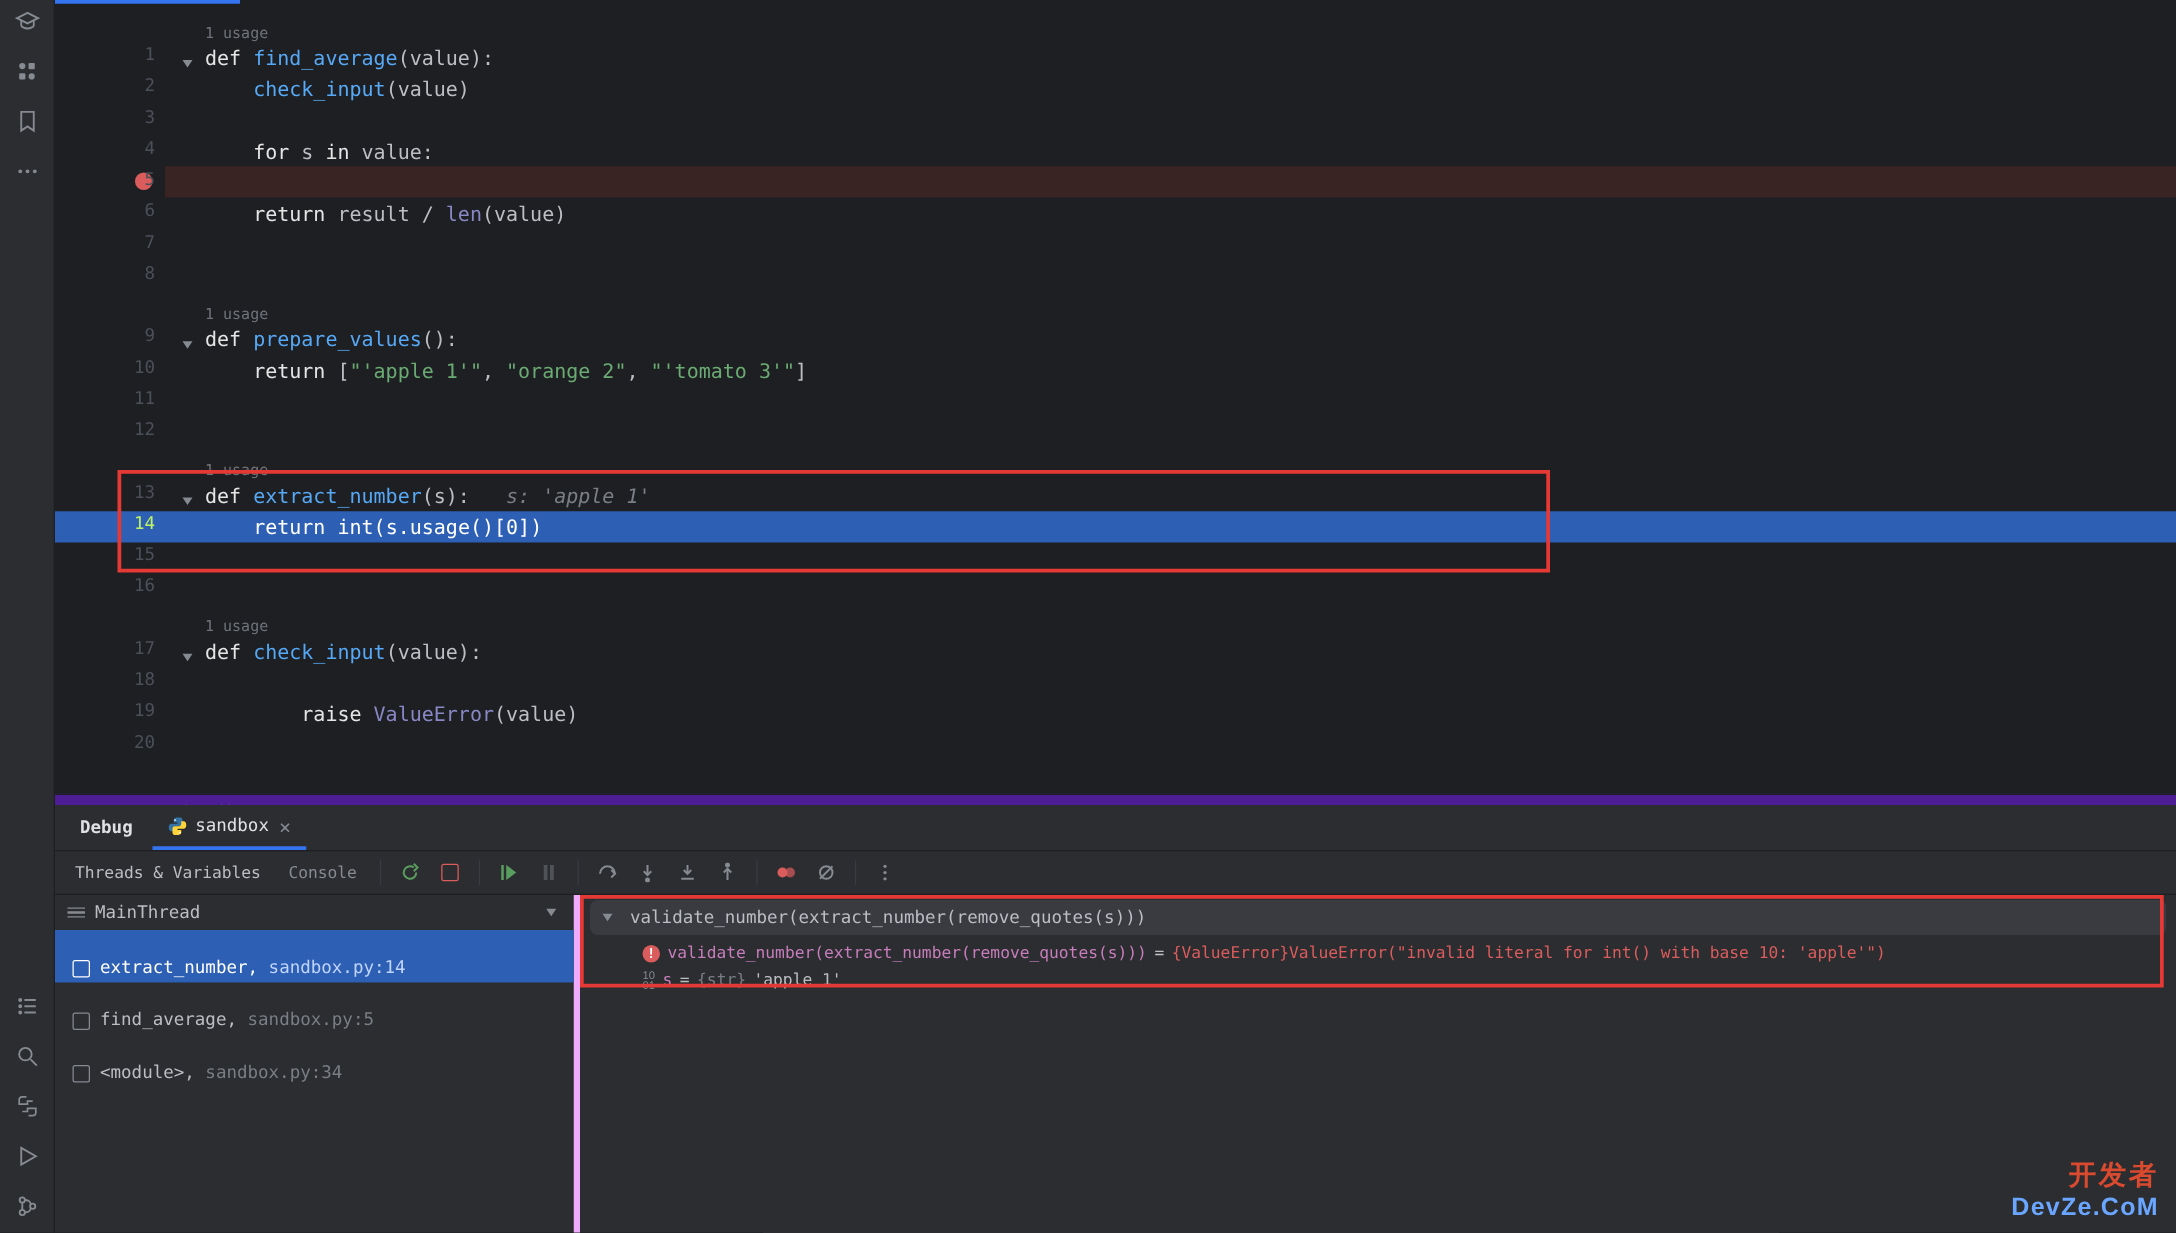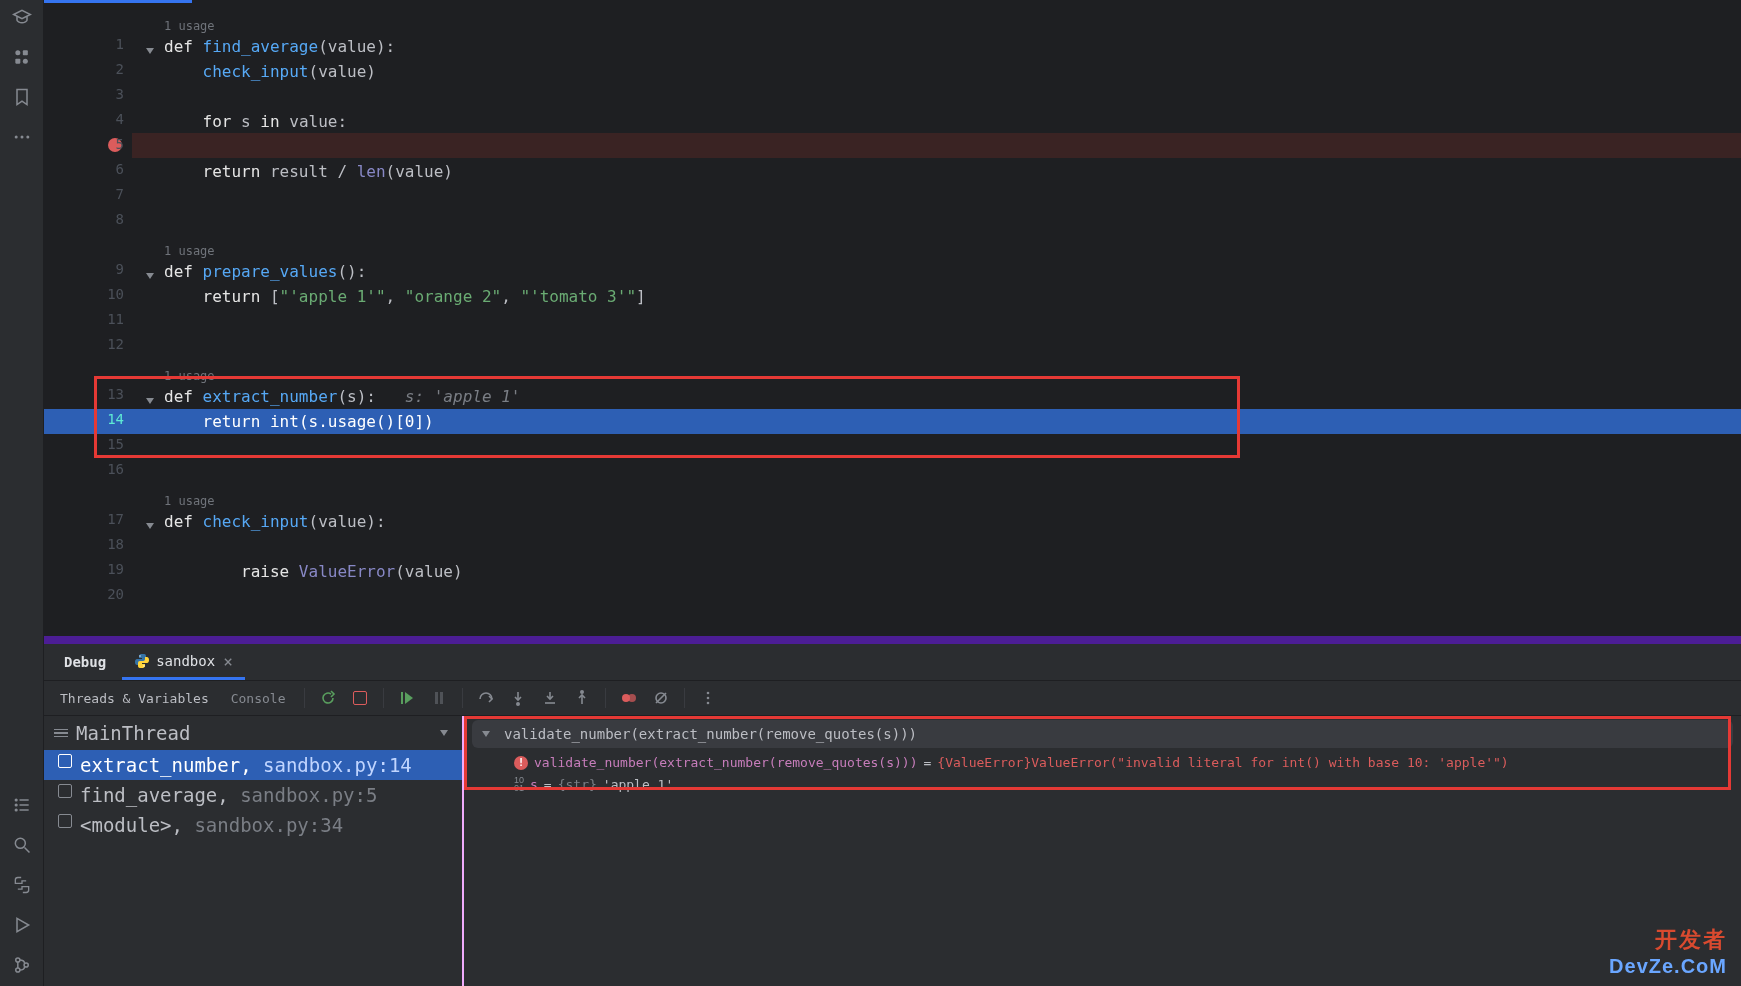--- a/index.html
+++ b/index.html
@@ -64,21 +64,21 @@
 }
 .line-num {
   position: absolute;
   right: 20px;
   width: 50px;
   text-align: right;
   color: #4b5059;
   font-size: 14px;
   font-family: "SF Mono", Menlo, Consolas, monospace;
 }
-.line-num.current { color: #5eead4; }
+.line-num.current { color: #bef264; }
 .fold-arrow {
   position: absolute;
   left: 102px;
   width: 12px; height: 12px;
   color: #6f737a;
 }
 .bp {
   position: absolute;
   left: 64px;
   width: 14px; height: 14px;
@@ -208,35 +208,35 @@
 .tb-icon svg { width: 16px; height: 16px; }
 .tb-icon.green { color: #599e5e; }
 .tb-icon.red { color: #db5c5c; }
 
 .debug-body {
   display: flex;
   height: calc(100% - 72px);
 }
 .frames-col {
   width: 420px;
-  border-right: 2px solid #f0abfc;
-  font-size: 19px;
+  border-right: 5px solid #f0abfc;
+  font-size: 14px;
 }
 .thread-hdr {
   display: flex;
   align-items: center;
   padding: 6px 10px;
   gap: 8px;
   color: #bcbec4;
 }
 .frame-row {
   display: flex;
-  align-items: flex-start;
+  align-items: flex-end;
   gap: 8px;
-  padding: 4px 10px 4px 14px;
+  padding: 22px 10px 4px 14px;
   color: #bcbec4;
   cursor: pointer;
 }
 .frame-row.sel { background: #2d5fb4; color: #fff; }
 .frame-row .dim { color: #7a7e85; }
 .frame-row.sel .dim { color: #c0d5ff; }
 .stack-icon {
   width: 14px; height: 14px;
   border: 1.5px solid #868a91;
   border-radius: 2px;

